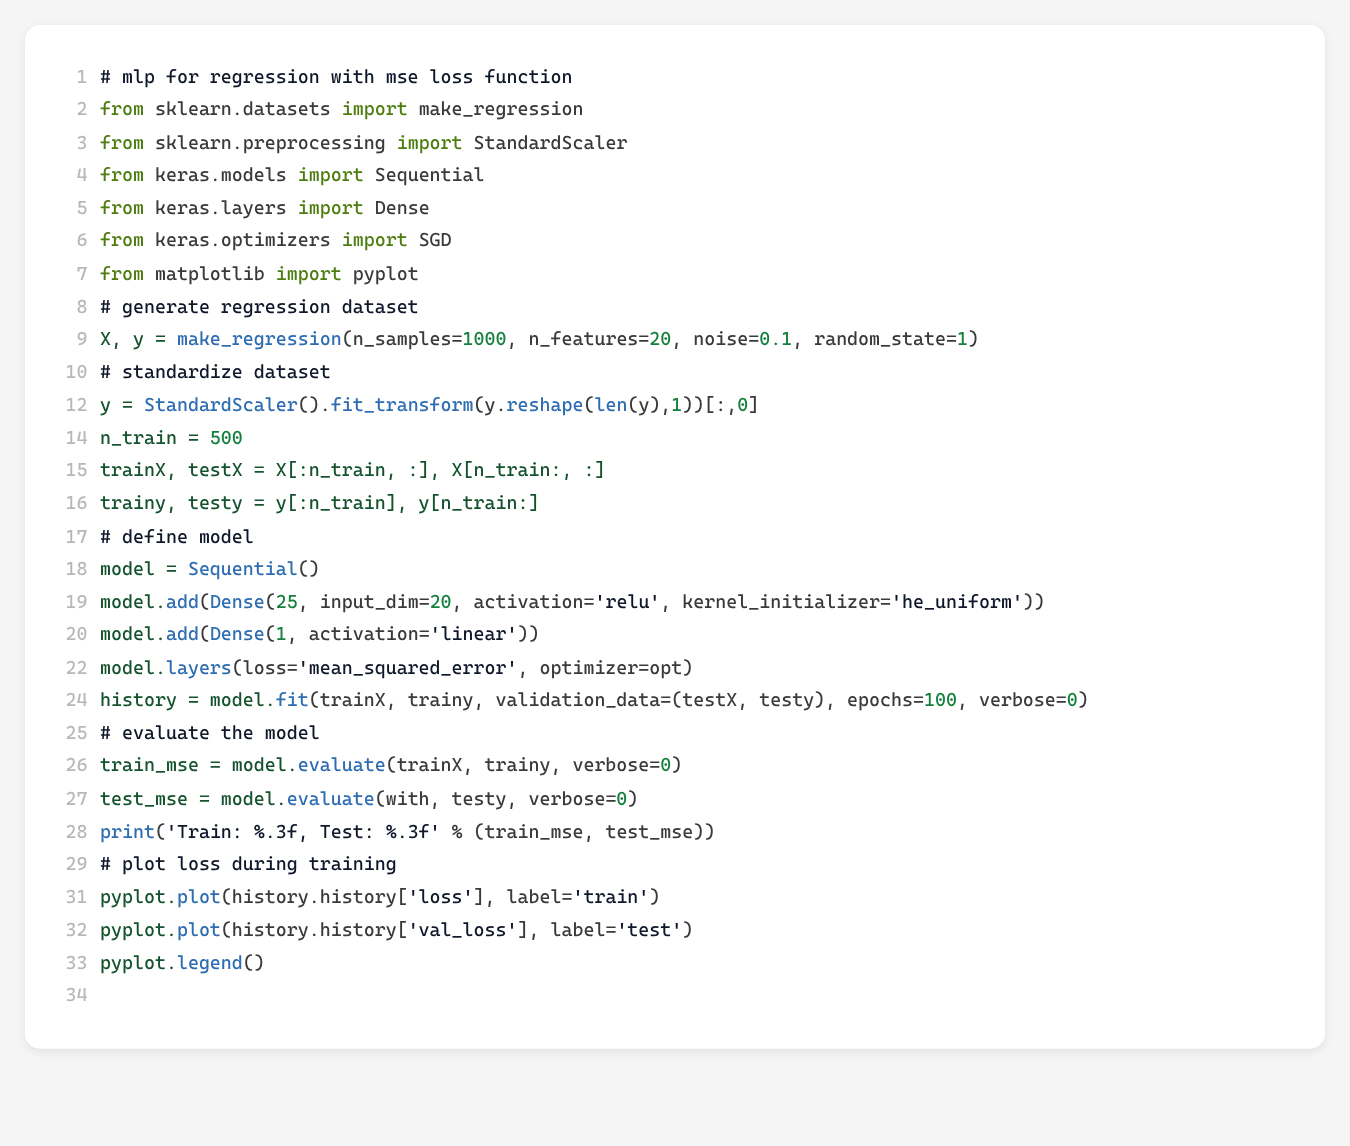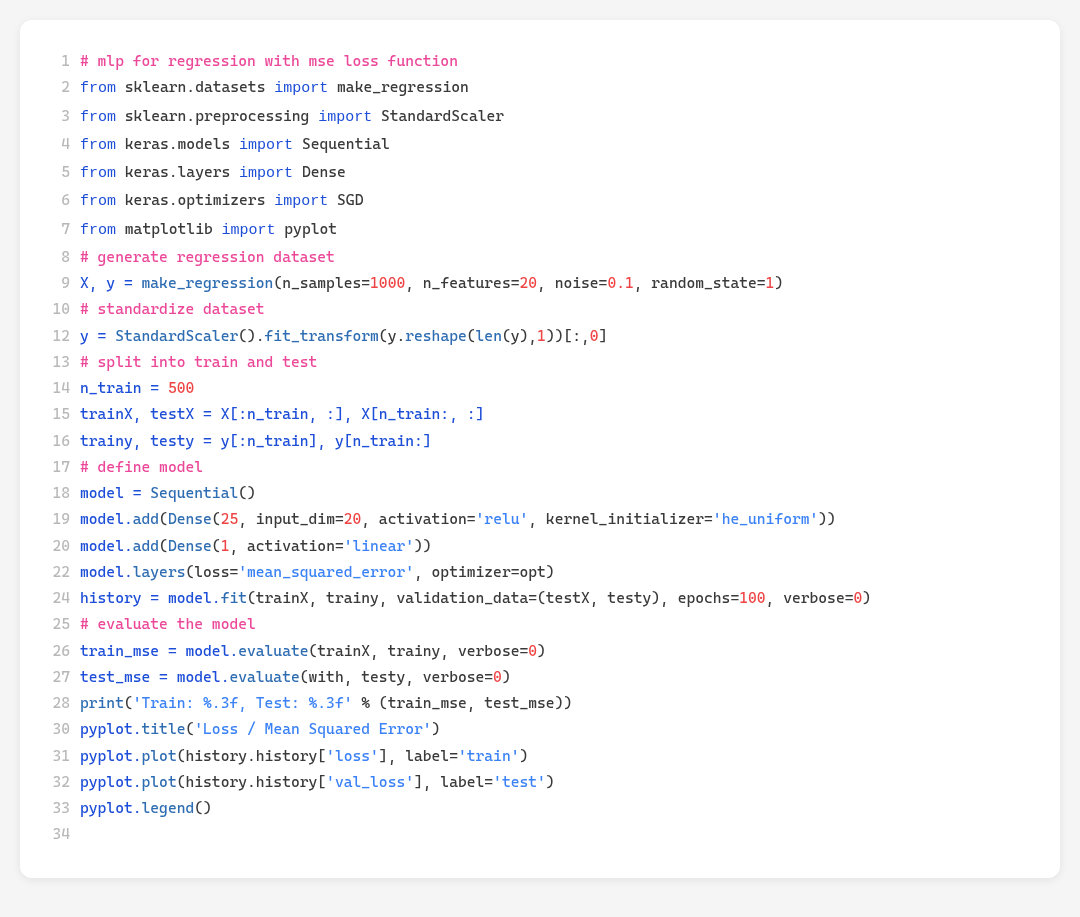--- a/index.html
+++ b/index.html
@@ -30,59 +30,58 @@
   .lineno {
     display: inline-block;
     width: 24px;
     text-align: right;
     color: #b8b8b8;
     margin-right: 10px;
     user-select: none;
     flex-shrink: 0;
   }
   .code { flex: 1; }
-  .c  { color: #ec4899; margin-top: 44px; }          
-  .k  { color: #1d4ed8; font-family: Liberation Mono, monospace; }          
+  .c  { color: #0f172a; margin-top: 44px; }          
+  .k  { color: #4d7c0f; }          
   .m  { color: #3a3a3a; margin-top: 42px; }          
-  .id { color: #1d4ed8; }          
+  .id { color: #14532d; }          
   .fn { color: #2f6db2; }          
-  .n  { color: #ef4444; text-align: right; }          
-  .s  { color: #3b82f6; }          
+  .n  { color: #15803d; text-align: right; }          
+  .s  { color: #0f172a; }          
   .p  { color: #3a3a3a; }
 </style>
 </head>
 <body>
 
 <div class="code-card">
   <div id="code-container">
       <div class="line"><span class="lineno">1</span><span class="code"><span class="c"># mlp for regression with mse loss function</span></span></div>
       <div class="line"><span class="lineno">2</span><span class="code"><span class="k">from</span><span class="p"> </span><span class="m">sklearn.datasets</span><span class="p"> </span><span class="k">import</span><span class="p"> </span><span class="m">make_regression</span></span></div>
       <div class="line"><span class="lineno">3</span><span class="code"><span class="k">from</span><span class="p"> </span><span class="m">sklearn.preprocessing</span><span class="p"> </span><span class="k">import</span><span class="p"> </span><span class="m">StandardScaler</span></span></div>
       <div class="line"><span class="lineno">4</span><span class="code"><span class="k">from</span><span class="p"> </span><span class="m">keras.models</span><span class="p"> </span><span class="k">import</span><span class="p"> </span><span class="m">Sequential</span></span></div>
       <div class="line"><span class="lineno">5</span><span class="code"><span class="k">from</span><span class="p"> </span><span class="m">keras.layers</span><span class="p"> </span><span class="k">import</span><span class="p"> </span><span class="m">Dense</span></span></div>
       <div class="line"><span class="lineno">6</span><span class="code"><span class="k">from</span><span class="p"> </span><span class="m">keras.optimizers</span><span class="p"> </span><span class="k">import</span><span class="p"> </span><span class="m">SGD</span></span></div>
       <div class="line"><span class="lineno">7</span><span class="code"><span class="k">from</span><span class="p"> </span><span class="m">matplotlib</span><span class="p"> </span><span class="k">import</span><span class="p"> </span><span class="m">pyplot</span></span></div>
       <div class="line"><span class="lineno">8</span><span class="code"><span class="c"># generate regression dataset</span></span></div>
       <div class="line"><span class="lineno">9</span><span class="code"><span class="id">X, y = </span><span class="fn">make_regression</span><span class="p">(n_samples=</span><span class="n">1000</span><span class="p">, n_features=</span><span class="n">20</span><span class="p">, noise=</span><span class="n">0.1</span><span class="p">, random_state=</span><span class="n">1</span><span class="p">)</span></span></div>
       <div class="line"><span class="lineno">10</span><span class="code"><span class="c"># standardize dataset</span></span></div>
       <div class="line"><span class="lineno">12</span><span class="code"><span class="id">y = </span><span class="fn">StandardScaler</span><span class="p">().</span><span class="fn">fit_transform</span><span class="p">(y.</span><span class="fn">reshape</span><span class="p">(</span><span class="fn">len</span><span class="p">(y),</span><span class="n">1</span><span class="p">))[:,</span><span class="n">0</span><span class="p">]</span></span></div>
-      <div class="line"><span class="lineno">13</span><span class="code"><span class="c"># split into train and test</span></span></div>
       <div class="line"><span class="lineno">14</span><span class="code"><span class="id">n_train = </span><span class="n">500</span></span></div>
       <div class="line"><span class="lineno">15</span><span class="code"><span class="id">trainX, testX = X[:n_train, :], X[n_train:, :]</span></span></div>
       <div class="line"><span class="lineno">16</span><span class="code"><span class="id">trainy, testy = y[:n_train], y[n_train:]</span></span></div>
       <div class="line"><span class="lineno">17</span><span class="code"><span class="c"># define model</span></span></div>
       <div class="line"><span class="lineno">18</span><span class="code"><span class="id">model = </span><span class="fn">Sequential</span><span class="p">()</span></span></div>
       <div class="line"><span class="lineno">19</span><span class="code"><span class="id">model.</span><span class="fn">add</span><span class="p">(</span><span class="fn">Dense</span><span class="p">(</span><span class="n">25</span><span class="p">, input_dim=</span><span class="n">20</span><span class="p">, activation=</span><span class="s">'relu'</span><span class="p">, kernel_initializer=</span><span class="s">'he_uniform'</span><span class="p">))</span></span></div>
       <div class="line"><span class="lineno">20</span><span class="code"><span class="id">model.</span><span class="fn">add</span><span class="p">(</span><span class="fn">Dense</span><span class="p">(</span><span class="n">1</span><span class="p">, activation=</span><span class="s">'linear'</span><span class="p">))</span></span></div>
       <div class="line"><span class="lineno">22</span><span class="code"><span class="id">model.</span><span class="fn">layers</span><span class="p">(loss=</span><span class="s">'mean_squared_error'</span><span class="p">, optimizer=opt)</span></span></div>
       <div class="line"><span class="lineno">24</span><span class="code"><span class="id">history = model.</span><span class="fn">fit</span><span class="p">(trainX, trainy, validation_data=(testX, testy), epochs=</span><span class="n">100</span><span class="p">, verbose=</span><span class="n">0</span><span class="p">)</span></span></div>
       <div class="line"><span class="lineno">25</span><span class="code"><span class="c"># evaluate the model</span></span></div>
       <div class="line"><span class="lineno">26</span><span class="code"><span class="id">train_mse = model.</span><span class="fn">evaluate</span><span class="p">(trainX, trainy, verbose=</span><span class="n">0</span><span class="p">)</span></span></div>
       <div class="line"><span class="lineno">27</span><span class="code"><span class="id">test_mse = model.</span><span class="fn">evaluate</span><span class="p">(with, testy, verbose=</span><span class="n">0</span><span class="p">)</span></span></div>
       <div class="line"><span class="lineno">28</span><span class="code"><span class="fn">print</span><span class="p">(</span><span class="s">'Train: %.3f, Test: %.3f'</span><span class="p"> % (train_mse, test_mse))</span></span></div>
-      <div class="line"><span class="lineno">30</span><span class="code"><span class="id">pyplot.</span><span class="fn">title</span><span class="p">(</span><span class="s">'Loss / Mean Squared Error'</span><span class="p">)</span></span></div>
+      <div class="line"><span class="lineno">29</span><span class="code"><span class="c"># plot loss during training</span></span></div>
       <div class="line"><span class="lineno">31</span><span class="code"><span class="id">pyplot.</span><span class="fn">plot</span><span class="p">(history.history[</span><span class="s">'loss'</span><span class="p">], label=</span><span class="s">'train'</span><span class="p">)</span></span></div>
       <div class="line"><span class="lineno">32</span><span class="code"><span class="id">pyplot.</span><span class="fn">plot</span><span class="p">(history.history[</span><span class="s">'val_loss'</span><span class="p">], label=</span><span class="s">'test'</span><span class="p">)</span></span></div>
       <div class="line"><span class="lineno">33</span><span class="code"><span class="id">pyplot.</span><span class="fn">legend</span><span class="p">()</span></span></div>
       <div class="line"><span class="lineno">34</span><span class="code"></span></div>
     </div>
 
 </div>
 
 </body></html>

